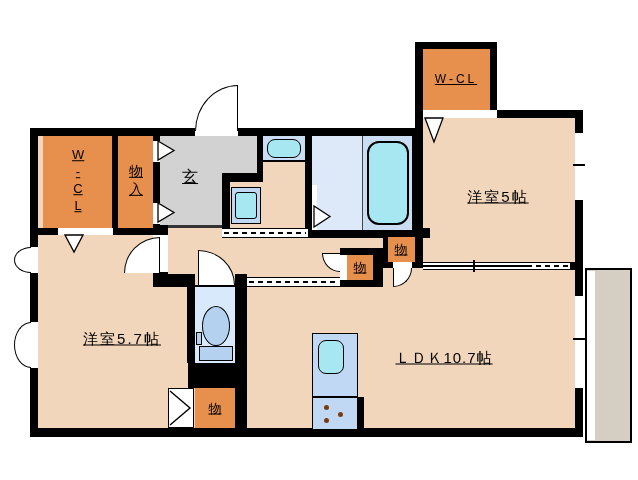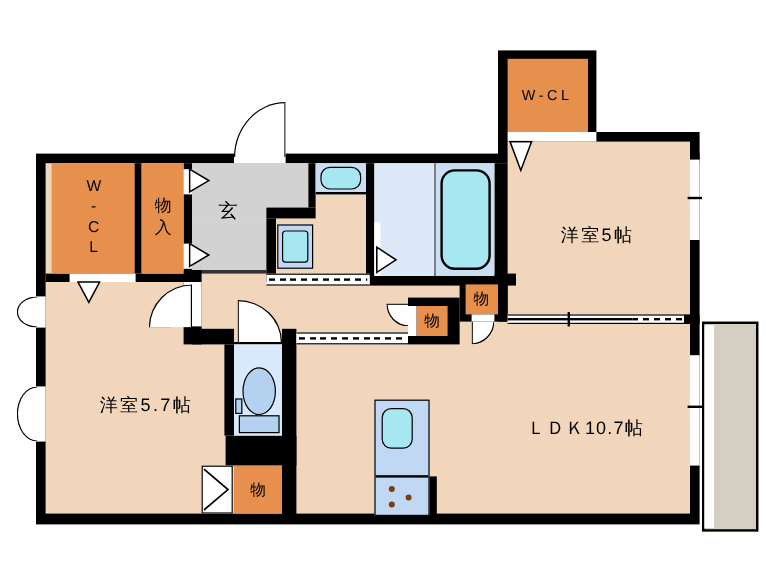--- a/index.html
+++ b/index.html
@@ -7,21 +7,21 @@
         font-family:"Liberation Sans",sans-serif;color:#000;}
   .abs{position:absolute;box-sizing:border-box;}
   .wall{background:var(--wall);}
   .floor{background:var(--floor);}
   .closet{background:var(--closet);}
   .genkan{background:var(--genkan);}
   .white{background:#fff;}
   .door{background:#fff;border:1.6px solid #000;}
   .dash{height:2px;background:repeating-linear-gradient(90deg,#000 0 5px,transparent 5px 9px);}
   .band{background:#fff;border-top:1.6px solid #000;border-bottom:1.6px solid #000;}
-  .lbl{position:absolute;transform:translate(-50%,-50%);white-space:nowrap;line-height:1;}
+  .lbl{position:absolute;transform:translate(-50%,-50%);white-space:nowrap;line-height:1;text-decoration:underline;}
   .vtext{transform:translate(-50%,-50%);white-space:normal;word-break:break-all;
          text-align:center;line-height:1.3;}
   svg{display:block;}
 </style>
 </head>
 <body>
 
 <div id="plan">
 
   <div class="abs wall" style="left:30px;top:128px;width:553px;height:309px;"></div>
@@ -141,18 +141,18 @@
   <svg class="abs" style="left:157px;top:202px;" width="19" height="22" viewBox="0 0 19 22">
       <polygon points="1,1 1,20 17,10.5" fill="#fff" stroke="#000" stroke-width="1.3"></polygon>
     </svg>
 
   <span class="lbl" style="left:456px;top:79px;font-size:12px;letter-spacing:3px;">W-CL</span>
   <span class="lbl" style="left:498px;top:196px;font-size:15px;letter-spacing:2px;">洋室5帖</span>
   <span class="lbl vtext" style="left:78px;top:181px;width:12px;font-size:13px;">W-CL</span>
   <span class="lbl vtext" style="left:136px;top:180px;width:15px;font-size:14px;">物入</span>
   <span class="lbl" style="left:190px;top:177px;font-size:16px;">玄</span>
   <span class="lbl" style="left:122px;top:338px;font-size:15px;letter-spacing:2px;">洋室5.7帖</span>
-  <span class="lbl" style="left:488px;top:357px;font-size:15px;letter-spacing:1px;">ＬＤＫ10.7帖</span>
+  <span class="lbl" style="left:444px;top:357px;font-size:15px;letter-spacing:1px;">ＬＤＫ10.7帖</span>
   <span class="lbl" style="left:360px;top:267px;font-size:13px;">物</span>
   <span class="lbl" style="left:401px;top:249px;font-size:13px;">物</span>
   <span class="lbl" style="left:215px;top:408px;font-size:13px;">物</span>
 
 </div>
 
 </body></html>

